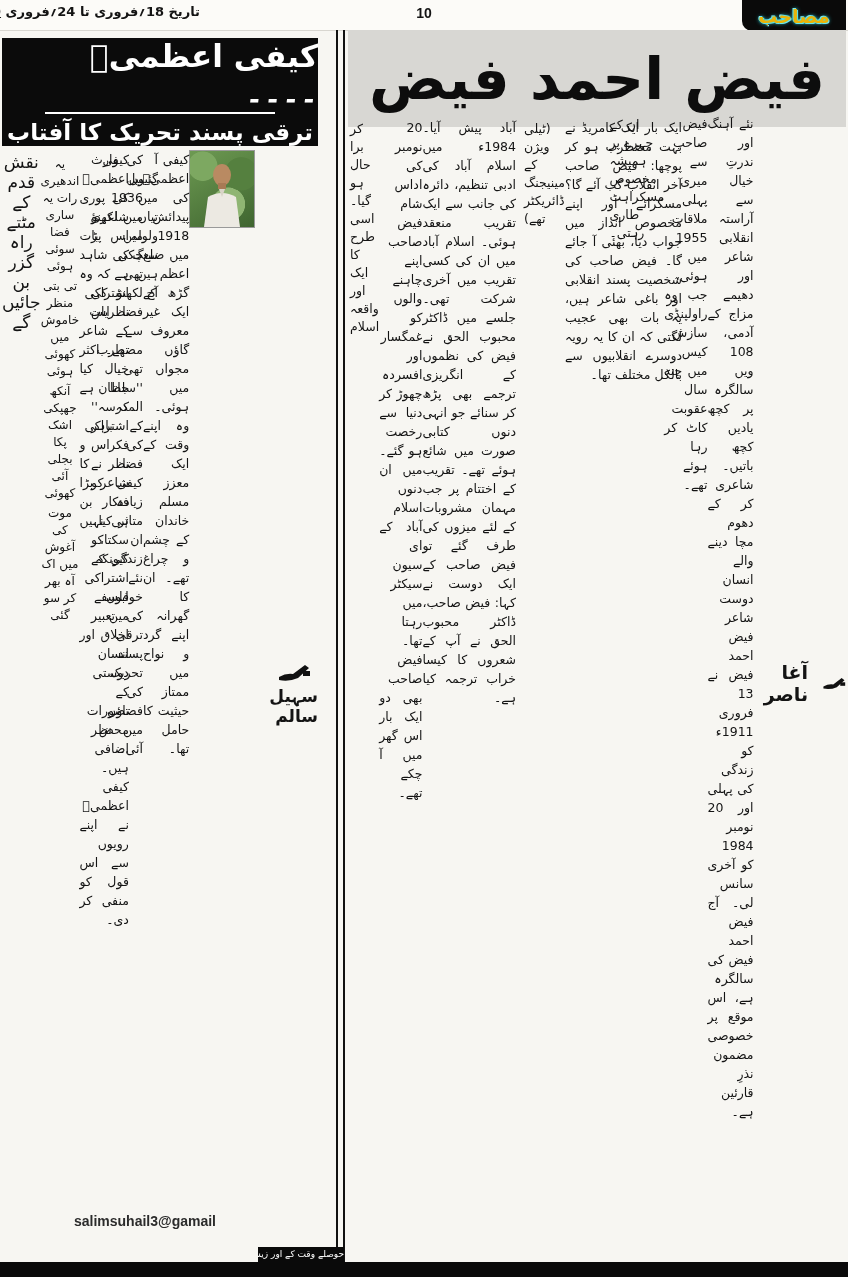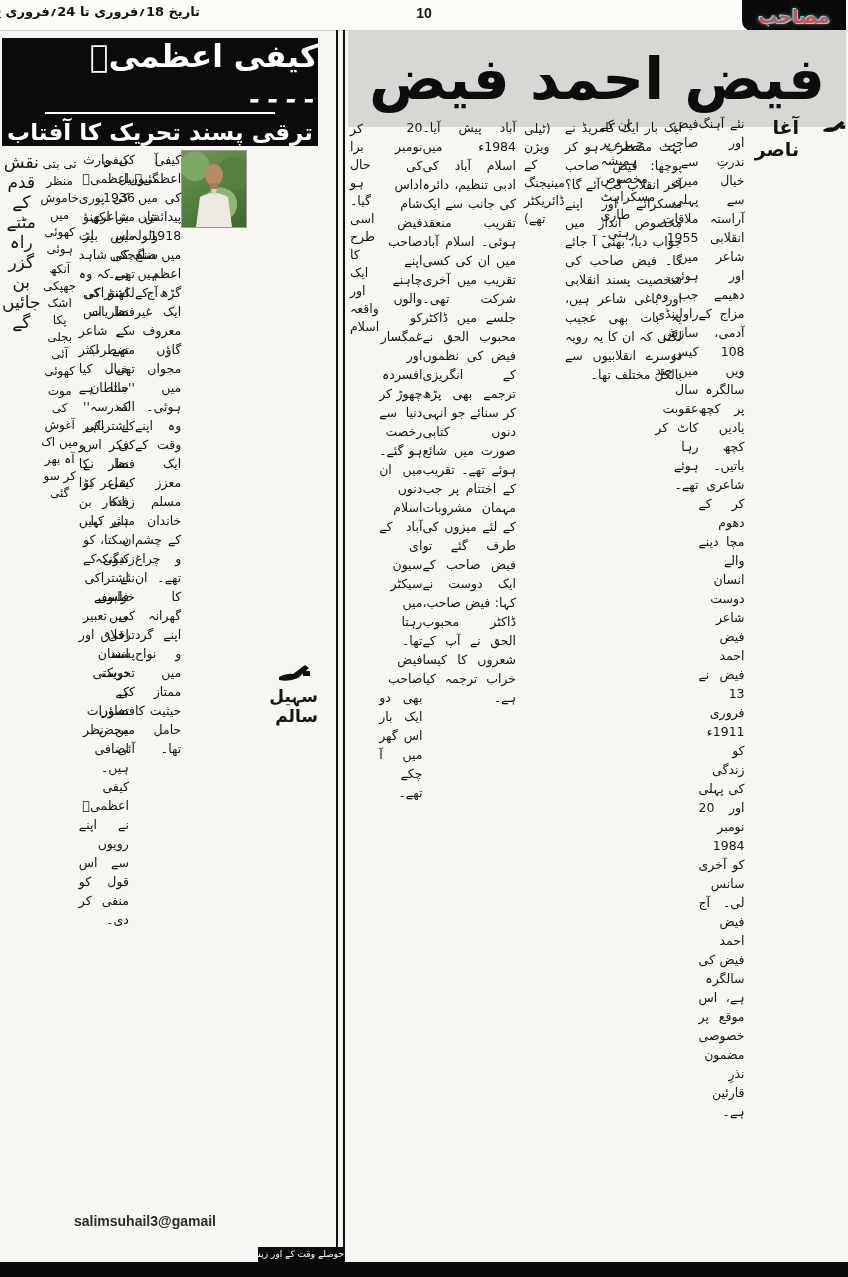--- a/index.html
+++ b/index.html
@@ -8,63 +8,63 @@
         font-family:"DejaVu Sans",sans-serif;color:#141414;margin:0 auto;}
   
   .hdr{position:absolute;left:0;top:0;width:848px;height:30px;background:#fcfbf8;border-bottom:1px solid #d8d6d0;}
   .hdr-date{position:absolute;right:648px;left:8px;top:4px;direction:rtl;text-align:left;
             font-size:13px;font-weight:bold;white-space:nowrap;}
   .hdr-date .yr{text-decoration:underline;font-size:12px;}
   .hdr-num{position:absolute;left:400px;top:5px;width:48px;text-align:center;
            font-family:"Liberation Sans",sans-serif;font-size:14px;font-weight:bold;}
   .logo{position:absolute;right:2px;top:0;width:104px;height:31px;background:#0a0a0a;
         border-radius:0 0 0 10px;display:flex;align-items:center;justify-content:center;}
-  .logo span{font-size:19px;font-weight:bold;color:#ef4444;direction:rtl;
+  .logo span{font-size:19px;font-weight:bold;color:#eab308;direction:rtl;
         text-shadow:0 0 2px #2fd8e6,0 0 4px #2fd8e6,1px 1px 0 #9ff2f7,-1px -1px 0 #9ff2f7;}
   
   .vdivider{position:absolute;left:336px;top:30px;width:5px;height:1232px;
             border-left:2px solid #111;border-right:2px solid #111;}
   .botbar{position:absolute;left:0;top:1262px;width:848px;height:15px;background:#0a0a0a;}
   
   .l-title{position:absolute;left:2px;top:38px;width:316px;height:108px;background:#0b0b0b;
            color:#fff;display:flex;flex-direction:column;align-items:center;justify-content:center;direction:rtl;}
   .l-title .t1{font-size:31px;font-weight:bold;line-height:1.1;margin-left:19px;}
   .l-title .rule{width:230px;height:2px;background:#fff;margin:4px 0 5px;}
   .l-title .t2{font-size:23px;font-weight:bold;}
   .col{position:absolute;display:flex;flex-direction:row;direction:rtl;}
   .col p{margin:0 0 6px;font-size:12.5px;line-height:19px;text-align:justify;}
   .tx{flex:1 1 auto;min-height:30px;margin:2px 0;
       background-image:
         repeating-linear-gradient(to right,rgba(247,246,242,.95) 0 2px,rgba(247,246,242,0) 2px 9px,
           rgba(247,246,242,.85) 9px 11px,rgba(247,246,242,0) 11px 22px,rgba(247,246,242,.9) 22px 24px,rgba(247,246,242,0) 24px 33px),
         repeating-linear-gradient(to bottom,rgba(28,28,28,.78) 1px 8px,rgba(247,246,242,1) 8px 19px);}
   .l-col-right{left:164px;top:150px;width:154px;height:1088px;}
   .l-col-left{left:2px;top:150px;width:156px;height:1080px;}
-  .author-row{display:flex;direction:ltr;gap:22px;}
+  .author-row{display:flex;direction:ltr;gap:14px;}
   .photo{width:64px;height:76px;flex:0 0 auto;border:1px solid #999;
          background:radial-gradient(circle at 20% 20%,#7da861 0 18%,transparent 19%),
                     radial-gradient(circle at 80% 30%,#55803f 0 22%,transparent 23%),
                     radial-gradient(circle at 60% 70%,#8fb573 0 25%,transparent 26%),
                     linear-gradient(150deg,#6d9a52,#3f6530);}
   .photo svg{display:block;width:100%;height:100%;}
   .author-side{display:flex;flex-direction:column;align-items:center;justify-content:center;flex:1;}
   .pen{width:34px;height:20px;}
   .author-name{font-size:17px;font-weight:bold;direction:rtl;margin-top:4px;}
   .poem{margin:6px 0;display:flex;flex-direction:column;gap:3px;}
   .poem span{font-size:12px;line-height:17px;text-align:center;display:block;}
   .closing-line{font-size:17px;text-align:center;margin:2px 0;}
   .email{position:absolute;left:40px;top:1213px;width:210px;text-align:center;
          font-family:"Liberation Sans",sans-serif;font-size:14px;font-weight:bold;color:#2b2b2b;}
   .chip{position:absolute;left:258px;top:1247px;width:86px;height:15px;background:#0a0a0a;color:#fff;
         font-size:9px;line-height:15px;text-align:center;direction:rtl;white-space:nowrap;overflow:hidden;}
   
   .r-title{position:absolute;left:348px;top:30px;width:498px;height:97px;background:#d8d7d3;
            display:flex;align-items:center;justify-content:center;direction:rtl;}
   .r-title span{font-size:58px;font-weight:bold;letter-spacing:-2px;color:#0d0d0d;}
-  .byline{display:flex;direction:rtl;justify-content:center;gap:23px;margin:2px 0 8px;}
+  .byline{display:flex;direction:rtl;align-items:center;justify-content:center;gap:14px;margin:2px 0 8px;}
   .byline .nm{font-size:19px;font-weight:bold;}
   .r-col-1{left:690px;top:114px;width:156px;height:1144px;}
   .r-col-2{left:524px;top:118px;width:158px;height:1140px;}
   .r-col-3{left:350px;top:118px;width:166px;height:1140px;}
   .lastline{font-size:12.5px;line-height:18px;text-align:left;direction:rtl;margin:2px 0 0;}
 </style>
 </head>
 <body>
 
 <div class="page">
@@ -111,20 +111,21 @@
     <div class="tx"></div>
     <p>کی وارث بیل 1936 میں لکھنؤ میں پڑ چکی تھی۔ لکھنؤ کی فضا اس سے مضطرب تھی۔ ''سلطان المدرسہ'' کے باہر کی اس فضا نے کیفی کو زیادہ متاثر کیا۔ ان کو زندگی کے نئے خوابوں کی تعبیر ترقی پسند تحریک کی فضاؤں میں نظر آئی۔</p>
     <div class="tx"></div>
   </div>
 
   <div class="col l-col-left">
     <p>آ گئیوں میں تیاں ولولہ سنگ ہیں آج</p>
     <p>کیفی اعظمیؔ کی پوری شاعری اس بات کی شاہد ہے کہ وہ اشتراکی نظریات کے شاعر تھے۔ اکثر خیال کیا جاتا ہے کہ اشتراکی فکر و نظر کا شاعر بڑا فنکار بن ہی نہیں سکتا، کیونکہ اشتراکی فلسفے میں اخلاق اور انسان دوستی کے تصورات محض اضافی ہیں۔ کیفی اعظمیؔ نے اپنے رویوں سے اس قول کو منفی کر دی۔</p>
     <div class="tx"></div>
     <div class="poem">
+      <span>یہ اندھیری رات یہ ساری فضا سوئی ہوئی</span>
       <span>تی بتی منظر خاموش میں کھوئی ہوئی</span>
       <span>آنکھ جھپکی اشک پکا بجلی آئی کھوئی</span>
       <span>موت کی آغوش میں اک آہ بھر کر سو گئی</span>
     </div>
     <div class="tx"></div>
     <div class="closing-line">نقش قدم کے مٹتے راہ گزر بن جائیں گے</div>
   </div>
 
   <div class="email">salimsuhail3@gamail</div>
   <div class="chip">حوصلے وقت کے اور زیست کے یک رنگ ہے آج</div>

